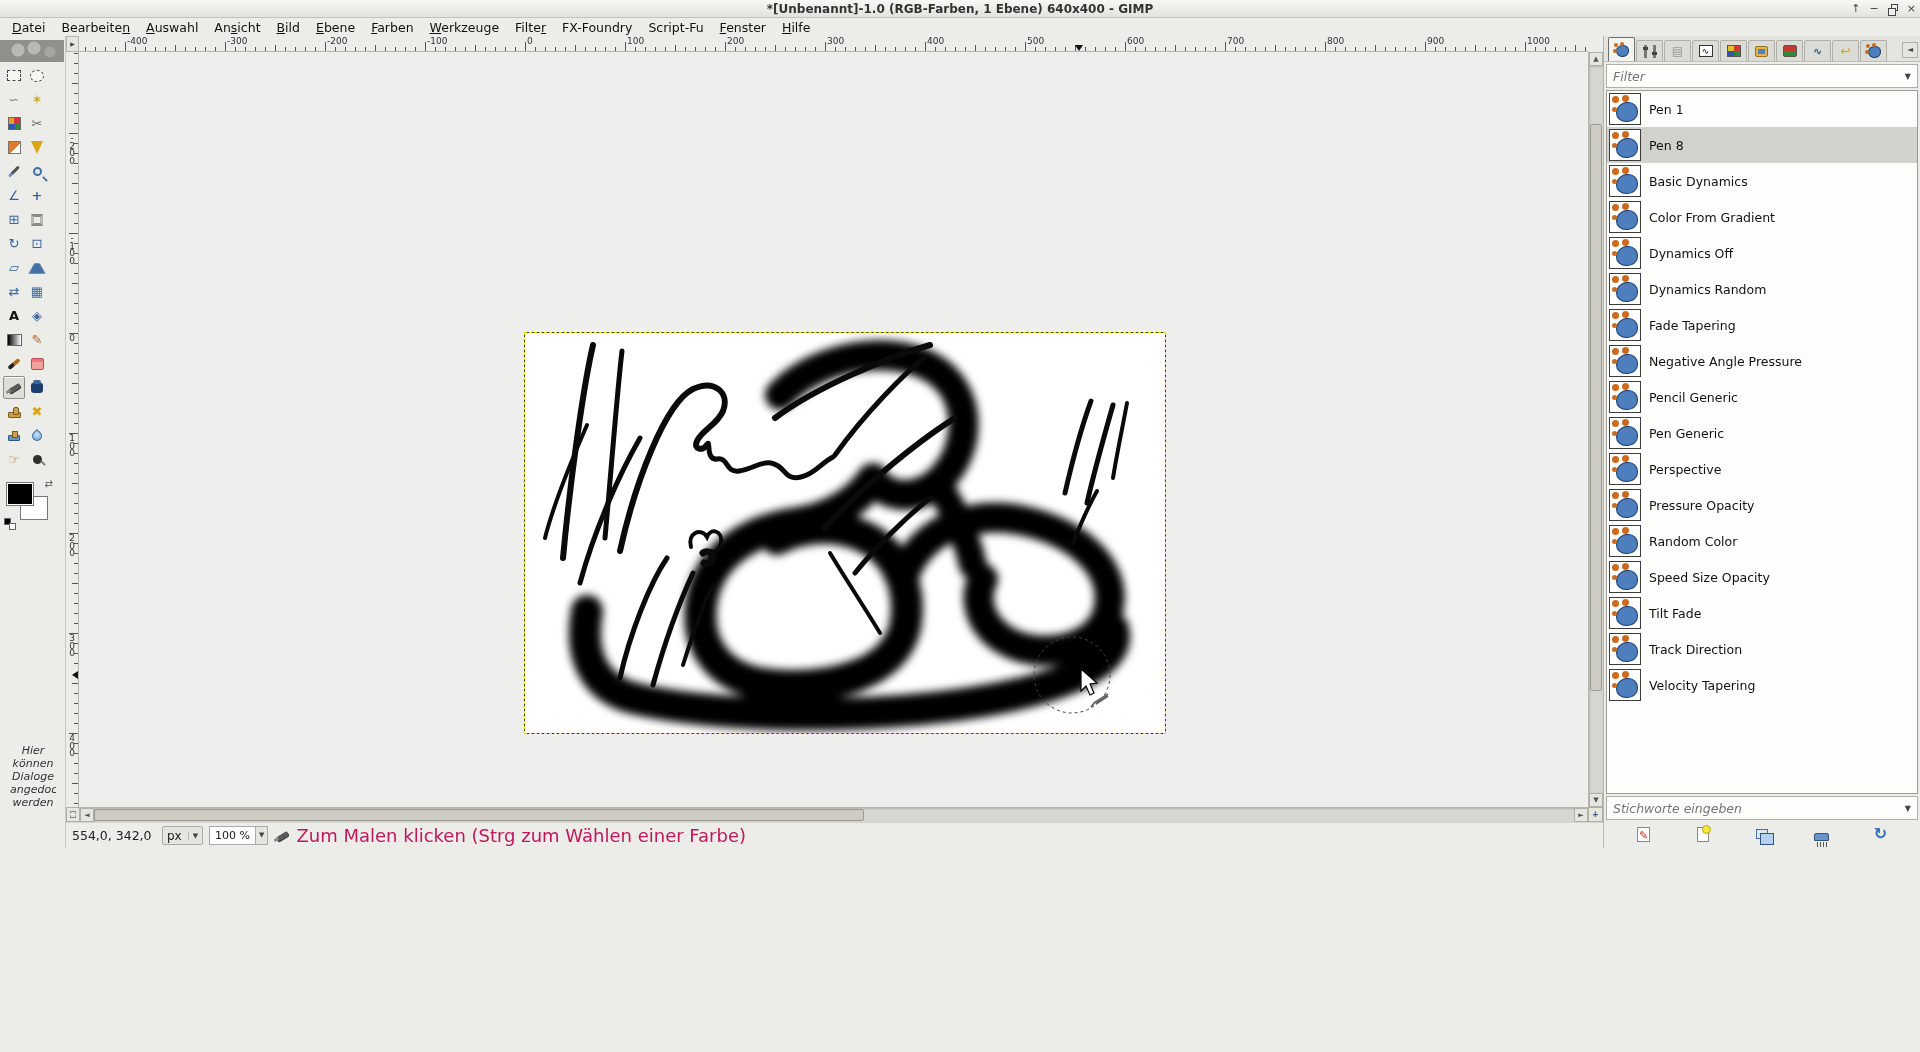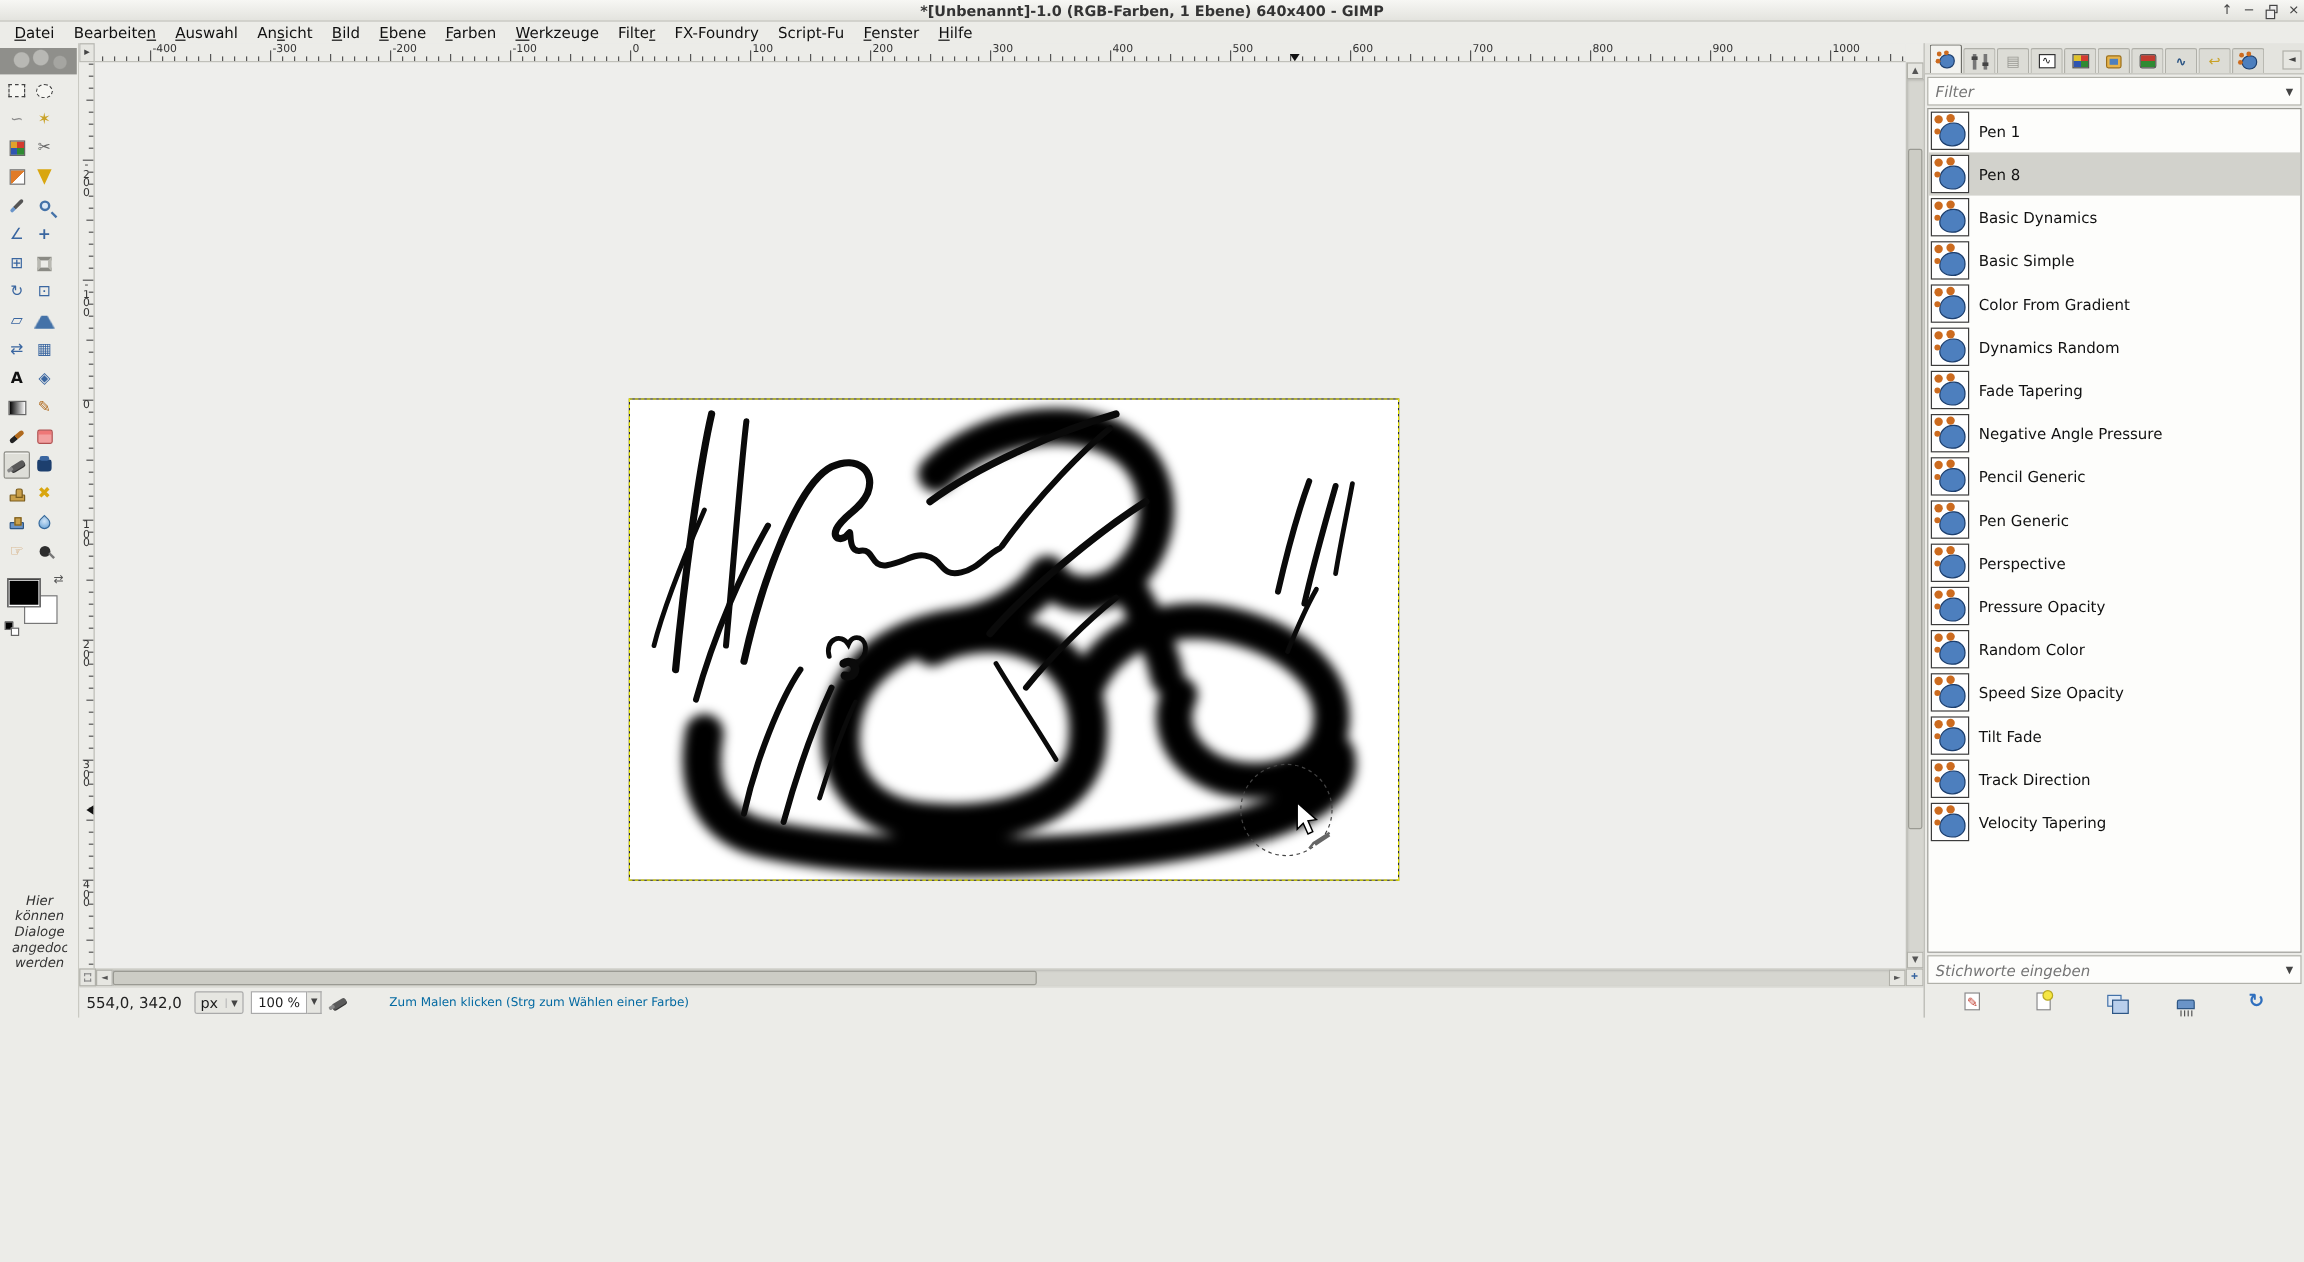--- a/index.html
+++ b/index.html
@@ -106,21 +106,21 @@
   .navbtn { width:15px; flex:0 0 15px; border:1px solid #b0b0a9; background:#e6e6e1; font-size:10px; color:#3a66a0; padding:0; font-weight:bold; }
 
   
   .statusbar { height:26px; flex:0 0 26px; background:#ecece8; border-top:1px solid #d5d5cf; display:flex; align-items:center; padding-left:6px; gap:6px; }
   .coords { font-size:12.5px; color:#222; min-width:84px; }
   .unitcombo { display:flex; align-items:center; border:1px solid #aaa; background:#e6e6e1; border-radius:2px; height:19px; padding:0 4px; gap:6px; font-size:12px; }
   .unitcombo .dd { font-size:7px; color:#444; border-left:1px solid #bbb; padding-left:4px; }
   .zoomcombo { display:flex; align-items:center; height:19px; }
   .zoomcombo .zval { border:1px solid #aaa; background:#fff; height:19px; line-height:17px; padding:0 5px; font-size:11px; }
   .zoomcombo .dd2 { font-size:7px; color:#444; border:1px solid #aaa; border-left:none; height:19px; line-height:17px; padding:0 3px; background:#e6e6e1; }
-  .msg { font-size:10px; color:#0369a1;margin-left:28px; }
+  .msg { font-size:18px; color:#be185d; }
   .sb-air { display:inline-block; position:relative; width:16px; height:14px; }
 
   
   .dock { width:317px; flex:0 0 317px; background:#ecece8; border-left:1px solid #b5b5ae; display:flex; flex-direction:column; }
   .tabbar { height:26px; flex:0 0 26px; display:flex; align-items:flex-end; padding:2px 2px 0 4px; gap:1px; background:#e4e4df; border-bottom:1px solid #bdbdb6; }
   .dtab { width:27px; height:21px; border:1px solid #b0b0a9; border-bottom:none; background:#dcdcd6; display:flex; align-items:center; justify-content:center; border-radius:2px 2px 0 0; }
   .dtab.active { background:#f3f3ef; height:24px; border-color:#6e6e68; }
   .dtab .tg { font-size:12px; }
   .tabspacer { flex:1; }
   .tabmenubtn { width:16px; height:16px; border:1px solid #b0b0a9; background:#e6e6e1; font-size:8px; color:#444; text-align:center; line-height:14px; margin-bottom:3px; }
@@ -726,25 +726,25 @@
           <div class="dynrow sel">
             <span class="dynicon"></span>
             <span class="dynlabel">Pen 8</span>
           </div>
           <div class="dynrow">
             <span class="dynicon"></span>
             <span class="dynlabel">Basic Dynamics</span>
           </div>
           <div class="dynrow">
             <span class="dynicon"></span>
-            <span class="dynlabel">Basic Simple</span>
-          </div>
-          <div class="dynrow">
-            <span class="dynicon"></span>
             <span class="dynlabel">Color From Gradient</span>
+          </div>
+          <div class="dynrow">
+            <span class="dynicon"></span>
+            <span class="dynlabel">Dynamics Off</span>
           </div>
           <div class="dynrow">
             <span class="dynicon"></span>
             <span class="dynlabel">Dynamics Random</span>
           </div>
           <div class="dynrow">
             <span class="dynicon"></span>
             <span class="dynlabel">Fade Tapering</span>
           </div>
           <div class="dynrow">

